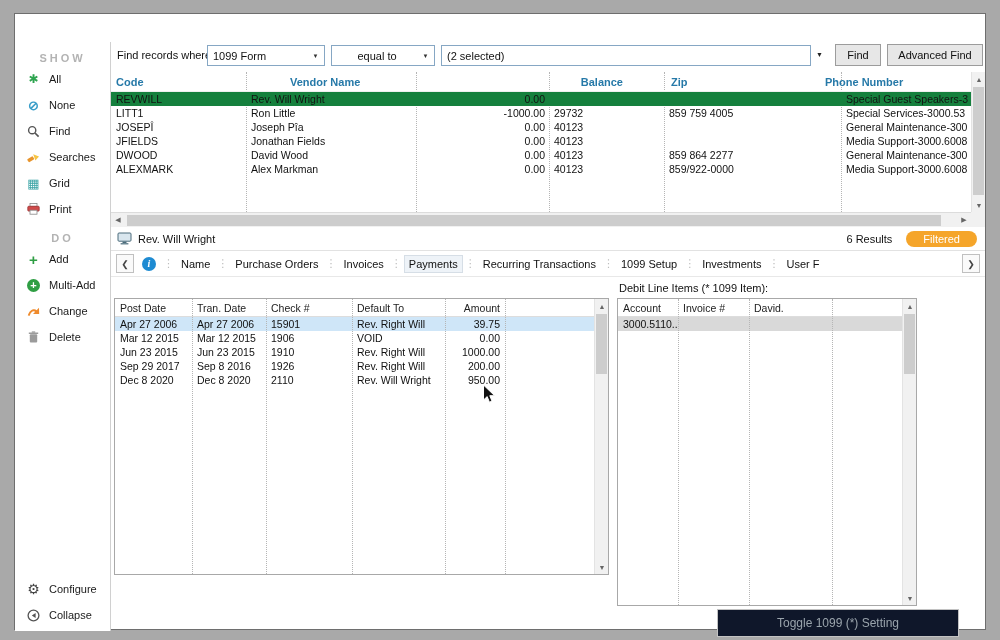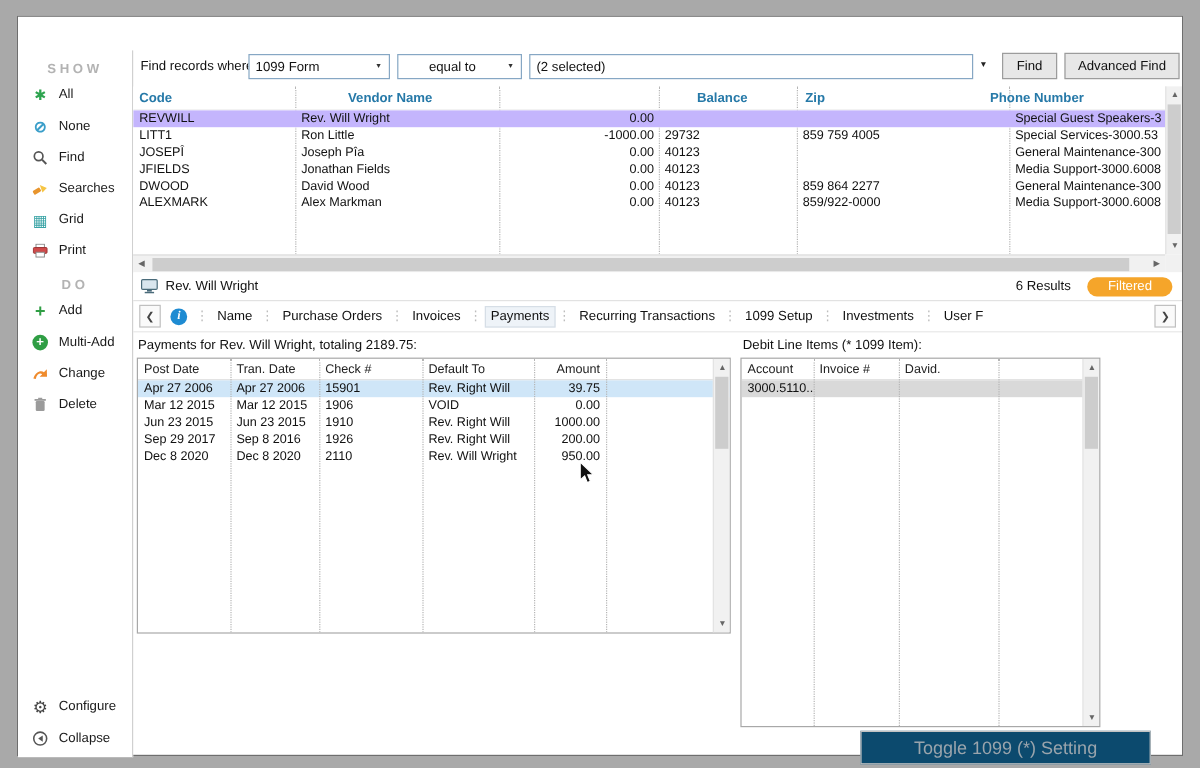--- a/index.html
+++ b/index.html
@@ -39,21 +39,21 @@
   #btn-find{left:820px;width:46px;}
   #btn-advfind{left:872px;width:96px;}
 
   
   .vgrid{position:absolute;left:96px;top:58px;width:860px;height:140px;background:#fff;overflow:hidden;}
   .vg-sep,.dt-sep{position:absolute;top:0;bottom:0;border-left:1px dotted #b5b5b5;}
   .vg-header{position:absolute;left:0;top:0;width:100%;height:20px;display:flex;align-items:center;border-bottom:1px solid #efefef;gap:39px;}
   .vg-header .cell{color:#2679a8;font-weight:bold;font-size:11px;}
   .vg-body{position:absolute;left:0;top:20px;width:100%;}
   .vg-row{display:flex;height:14px;align-items:center;}
-  .vg-row.sel{background:#c4b5fd;}
+  .vg-row.sel{background:#15803d;}
   .cell{padding-left:5px;overflow:hidden;white-space:nowrap;flex:none;font-size:10.5px;}
   .c0{width:135px}.c1{width:170px}.c2{width:133px;text-align:right;padding-right:4px;padding-left:0}.c3{width:115px}.c4{width:177px}.c5{width:130px}
 
   
   .vscroll{position:absolute;width:14px;background:#f1f1f1;border-left:1px solid #e3e3e3;}
   .arr{position:absolute;width:14px;height:14px;font-size:7px;color:#666;display:flex;align-items:center;justify-content:center;cursor:default;}
   .thumbv{position:absolute;left:1px;width:11px;background:#cdcdcd;}
   #grid-vscroll{left:956px;top:58px;height:140px;}
   .hscroll{position:absolute;left:96px;top:198px;width:860px;height:15px;background:#f1f1f1;border-top:1px solid #dcdcdc;}
   .hscroll .thumb{position:absolute;left:16px;right:30px;top:2px;height:11px;background:#cdcdcd;}
@@ -71,33 +71,33 @@
   .tab{display:flex;align-items:center;padding:3px 5px;font-size:11px;white-space:nowrap;cursor:default;}
   .tab.selected{background:#eef3f8;border:1px solid #d6dee6;padding:2px 4px;}
   .tab-sep{color:#bdbdbd;font-size:11px;margin:0 2px;flex:none;}
   .info-icon{width:14px;height:14px;border-radius:50%;background:#1e8bd2;color:#fff;font-size:10px;font-style:italic;font-weight:bold;display:flex;align-items:center;justify-content:center;font-family:"Liberation Serif",serif;}
 
   
   .panel-title{position:absolute;font-size:11px;color:#111;white-space:nowrap;}
   #payments-title{left:100px;top:268px;}
   #debit-title{left:604px;top:268px;}
   .dtable{position:absolute;background:#fff;border:1px solid #a8a8a8;overflow:hidden;}
-  #payments-table{left:99px;top:284px;width:495px;height:230px;}
+  #payments-table{left:99px;top:284px;width:495px;height:277px;}
   #debit-table{left:602px;top:284px;width:300px;height:308px;}
   .dt-header{display:flex;height:18px;align-items:center;border-bottom:1px solid #ddd;}
   .dt-header .cell{font-size:10.5px;color:#222;}
   .dt-row{display:flex;height:14px;align-items:center;}
   .dt-row.selblue{background:#cfe6f8;}
   .dt-row.selgray{background:#d9d9d9;}
   .p0{width:77px}.p1{width:74px}.p2{width:86px}.p3{width:93px}
   .p4{width:60px;text-align:right;padding-right:5px;padding-left:0}
   .d0{width:60px}.d1{width:71px}.d2{width:83px}
   .d3{width:133px;text-align:right;padding-right:8px;padding-left:0}
 
-  .toggle-btn{position:absolute;left:702px;top:595px;width:242px;height:28px;background:#0c4a6e;border:1px solid #c2c2c2;color:#9aa4ac;display:flex;align-items:center;justify-content:center;font-size:15px;cursor:default;}
+  .toggle-btn{position:absolute;left:702px;top:595px;width:242px;height:28px;background:#0f172a;border:1px solid #c2c2c2;color:#9aa4ac;display:flex;align-items:center;justify-content:center;font-size:12px;cursor:default;}
 
   .cursor{position:absolute;left:482px;top:384px;z-index:99;}
 </style>
 </head>
 <body>
 
 <div class="window">
 
 
   <div class="sidebar">
@@ -332,21 +332,20 @@
     <div class="tab">
         <span>Investments</span>
       </div>
     <span class="tab-sep">⋮</span>
     <div class="tab">
         <span>User F</span>
       </div>
     <div class="nav-btn nav-right">❯</div>
   </div>
 
-  <span class="panel-title" id="payments-title">Payments for Rev. Will Wright, totaling 2189.75:</span>
   <div class="dtable" id="payments-table">
     <div class="dt-sep" style="left:77px"></div>
     <div class="dt-sep" style="left:151px"></div>
     <div class="dt-sep" style="left:237px"></div>
     <div class="dt-sep" style="left:330px"></div>
     <div class="dt-sep" style="left:390px"></div>
 
     <div class="dt-header">
       <div class="cell p0">Post Date</div>
       <div class="cell p1">Tran. Date</div>

